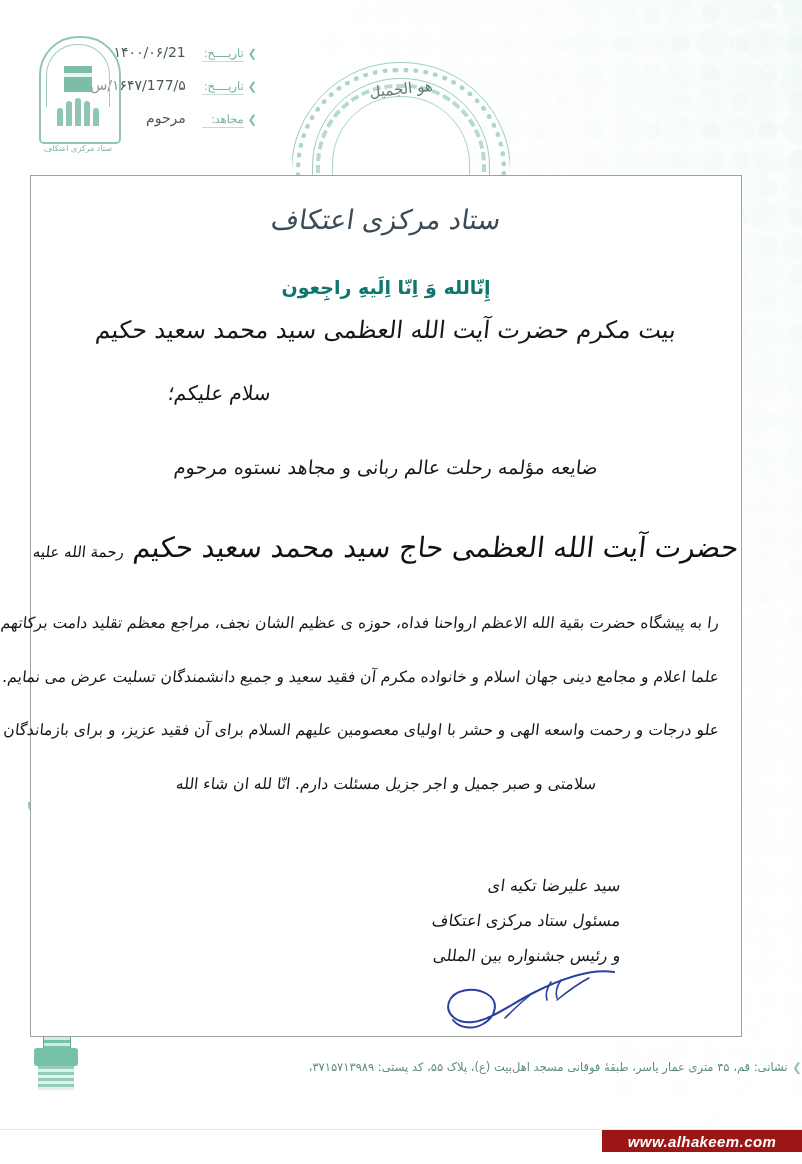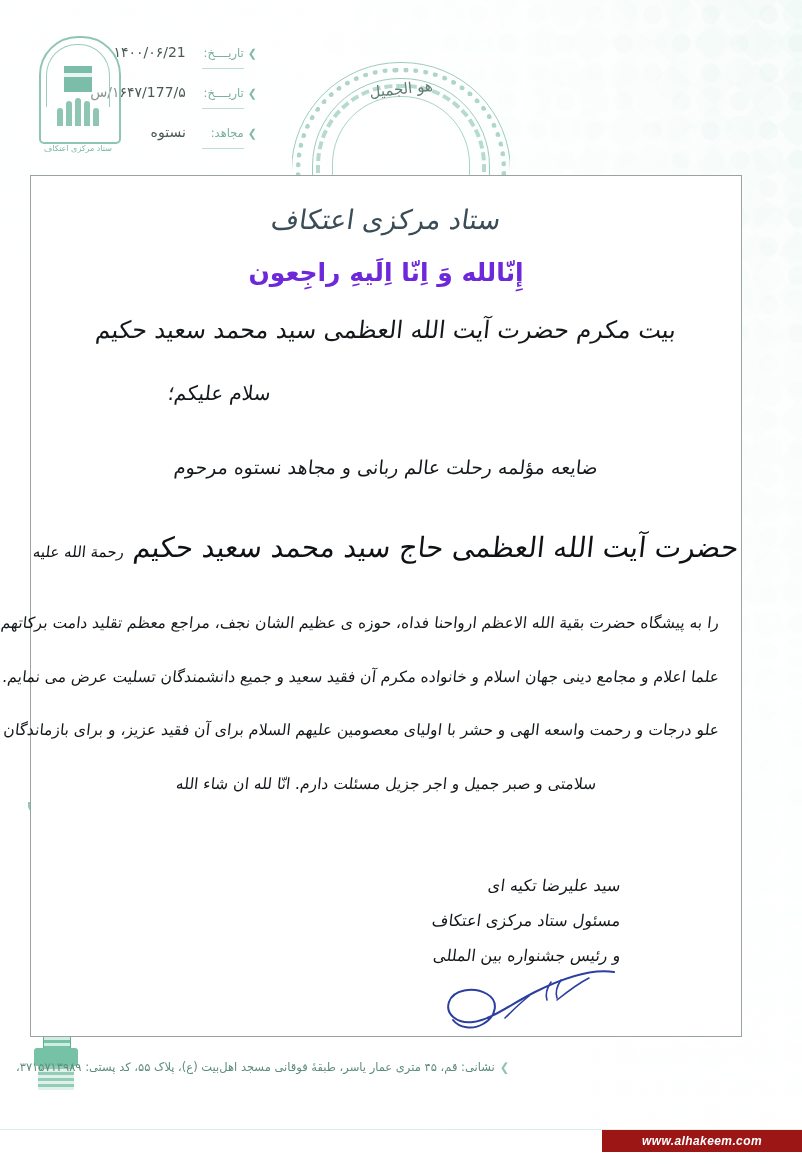--- a/index.html
+++ b/index.html
@@ -48,21 +48,21 @@
   .field-row{
     display:flex;align-items:baseline;justify-content:flex-start;
     margin-bottom:15px;white-space:nowrap;
   }
   .field-chev{
     color:#7fb9a6;font-size:11px;margin-left:4px;line-height:1;
   }
   .field-label{
     color:#7ab0a0;font-size:11.5px;letter-spacing:.5px;
     border-bottom:1px solid #bcded3;
-    padding-bottom:8px;min-width:42px;
+    padding-bottom:1px;min-width:42px;font-family:Liberation Serif, serif;
   }
   .field-value{
     color:#4a5a56;font-size:14px;margin-right:16px;
     font-family:"DejaVu Sans",sans-serif;
   }
 
   
   .arch{
     position:absolute;left:50%;transform:translateX(-50%);
     top:62px;width:218px;height:118px;
@@ -187,22 +187,22 @@
     transform:skewX(-7deg);
     letter-spacing:-.5px;
   }
 
   .org-title{
     position:absolute;top:28px;left:50%;transform:translateX(-50%) skewX(-8deg);
     font-size:27px;color:#3a4c56;white-space:nowrap;
     letter-spacing:-1px;
   }
   .basmala{
-    position:absolute;top:82px;left:50%;transform:translateX(-50%);
-    font-size:25px;color:#6d28d9;white-space:nowrap;font-weight:bold;
+    position:absolute;top:100px;left:50%;transform:translateX(-50%);
+    font-size:19px;color:#0f766e;white-space:nowrap;font-weight:bold;
   }
   .addressee{
     position:absolute;top:140px;left:50%;transform:translateX(-50%) skewX(-6deg);
     font-size:24px;color:#14181b;white-space:nowrap;letter-spacing:-.8px;
   }
   .salutation{
     position:absolute;top:205px;right:470px;
     font-size:20px;color:#14181b;transform:skewX(-6deg);white-space:nowrap;
   }
   .lead-line{
@@ -233,38 +233,38 @@
     margin-bottom:16px;white-space:nowrap;letter-spacing:-.4px;
     text-align:right;
   }
   .sig-mark{
     position:absolute;top:86px;right:-8px;width:190px;height:70px;
   }
   .sig-mark svg{display:block;}
 
   
   .footer{
-    position:absolute;top:1060px;right:0;left:16px;
-    direction:rtl;text-align:left;
+    position:absolute;top:1060px;right:0;left:0;
+    direction:rtl;text-align:right;
   }
   .footer-line{
     font-size:11.5px;color:#5d8c7d;white-space:nowrap;
     margin-bottom:6px;letter-spacing:.2px;
   }
   .footer-chev{color:#8cc3b2;margin-left:5px;}
 
   
   .web-banner{
     position:absolute;right:0;bottom:12px;
     width:200px;height:22px;background:#9c1616;
     display:flex;align-items:center;justify-content:center;
     direction:ltr;
   }
   .web-banner span{
-    color:#ffffff;font-size:12px;font-style:italic;font-weight:bold;
+    color:#ffffff;font-size:15px;font-style:italic;font-weight:bold;
     letter-spacing:.4px;font-family:"Liberation Sans",sans-serif;
   }
   .bottom-rule{
     position:absolute;left:0;right:0;bottom:34px;height:1px;background:#dfeee8;
   }
 </style>
 </head>
 <body>
 
 <div class="page-bg"></div>
@@ -287,21 +287,21 @@
     <span class="field-value">۱۴۰۰/۰۶/21</span>
   </div>
   <div class="field-row">
     <span class="field-chev">❯</span>
     <span class="field-label">تاریــــخ:</span>
     <span class="field-value">۱۶۴۷/177/۵/س</span>
   </div>
   <div class="field-row">
     <span class="field-chev">❯</span>
     <span class="field-label">مجاهد:</span>
-    <span class="field-value">نستوه</span>
+    <span class="field-value">مرحوم</span>
   </div>
 </div>
 
 <div class="arch">
   <div class="arch-ring r1"></div>
   <div class="arch-ring r2"></div>
   <div class="arch-ring r3"></div>
   <div class="arch-ring r4"></div>
   <div class="arch-ring r5"></div>
 </div>

